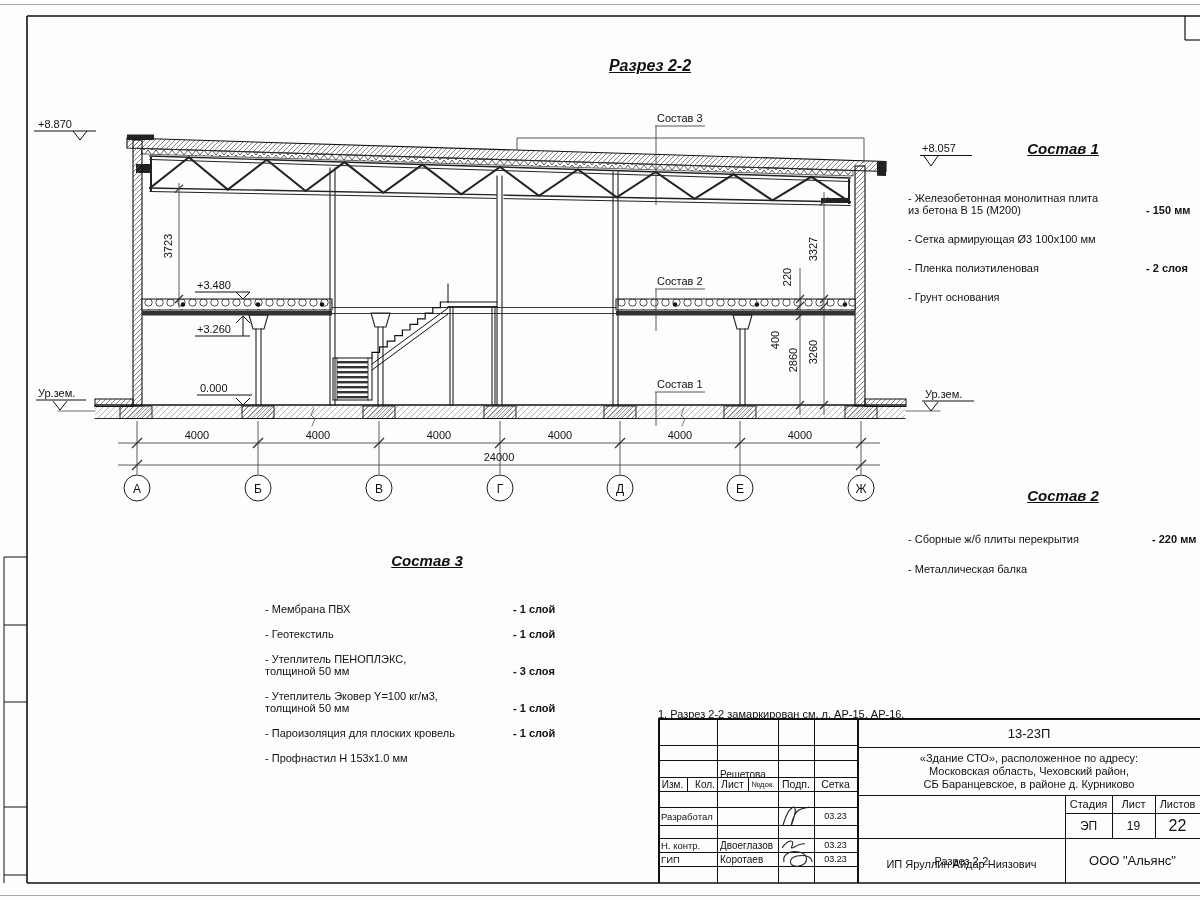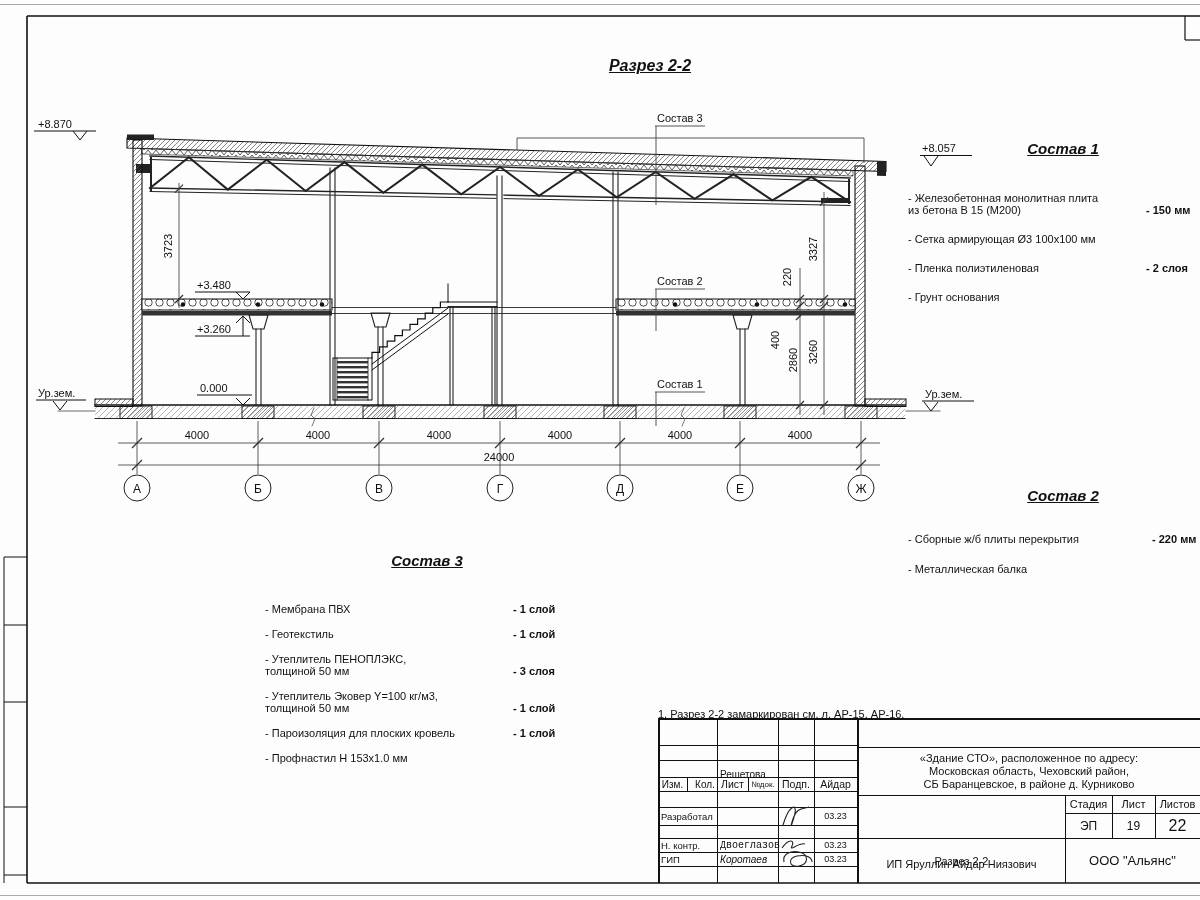--- a/index.html
+++ b/index.html
@@ -412,39 +412,40 @@
   <div class="vline" style="left:857px;top:718px;height:165px;width:2px;"></div>
   <div class="vline" style="left:1065px;top:795px;height:88px;"></div>
   <div class="vline" style="left:1112px;top:795px;height:43px;"></div>
   <div class="vline" style="left:1155px;top:795px;height:43px;"></div>
 
   <div class="tb-txt" data-name="tb-col-izm" style="left:658px;top:777px;width:29px;height:14px;font-size:10px;">Изм.</div>
   <div class="tb-txt" data-name="tb-col-kol" style="left:690px;top:777px;width:30px;height:14px;font-size:10px;">Кол.</div>
   <div class="tb-txt" data-name="tb-col-list" style="left:717px;top:777px;width:31px;height:14px;font-size:10.5px;">Лист</div>
   <div class="tb-txt" data-name="tb-col-ndok" style="left:748px;top:777px;width:30px;height:14px;font-size:8px;">№док.</div>
   <div class="tb-txt" data-name="tb-col-podp" style="left:778px;top:777px;width:36px;height:14px;font-size:10.5px;">Подп.</div>
-  <div class="tb-txt" data-name="tb-col-data" style="left:814px;top:777px;width:43px;height:14px;font-size:10.5px;">Айдар</div>
+  <div class="tb-txt" data-name="tb-col-data" style="left:814px;top:777px;width:43px;height:14px;font-size:10.5px;">Сетка</div>
 
   <div class="tb-txt" data-name="tb-role" style="left:661px;top:807px;width:56px;height:18px;font-size:9.5px;justify-content:flex-start;">Разработал</div>
   <div class="tb-txt" data-name="tb-name" style="left:720px;top:765px;width:58px;height:18px;font-size:10px;justify-content:flex-start;">Решетова</div>
   <div class="tb-txt" data-name="tb-date" style="left:814px;top:807px;width:43px;height:18px;font-size:9px;">03.23</div>
   <div class="tb-txt" data-name="tb-role" style="left:661px;top:838px;width:56px;height:14px;font-size:9.5px;justify-content:flex-start;">Н. контр.</div>
-  <div class="tb-txt" data-name="tb-name" style="left:720px;top:838px;width:58px;height:14px;font-size:10px;justify-content:flex-start;font-family:Liberation Mono, monospace;">Двоеглазов</div>
+  <div class="tb-txt" data-name="tb-name" style="left:720px;top:838px;width:58px;height:14px;font-size:10px;justify-content:flex-start;">Двоеглазов</div>
   <div class="tb-txt" data-name="tb-date" style="left:814px;top:838px;width:43px;height:14px;font-size:9px;">03.23</div>
   <div class="tb-txt" data-name="tb-role" style="left:661px;top:852px;width:56px;height:14px;font-size:9.5px;justify-content:flex-start;">ГИП</div>
-  <div class="tb-txt" data-name="tb-name" style="left:720px;top:852px;width:58px;height:14px;font-size:10px;justify-content:flex-start;font-style:italic;">Коротаев</div>
+  <div class="tb-txt" data-name="tb-name" style="left:720px;top:852px;width:58px;height:14px;font-size:10px;justify-content:flex-start;">Коротаев</div>
   <div class="tb-txt" data-name="tb-date" style="left:814px;top:852px;width:43px;height:14px;font-size:9px;">03.23</div>
 
   <svg class="abs" data-name="signature" style="left:779px;top:795px;" width="35" height="42" viewBox="0 0 35 42">
     <path d="M4,30 C10,10 18,8 16,18 C14,28 10,36 14,24 C18,12 24,14 30,12" stroke="#222" stroke-width="1.1" fill="none"></path>
   </svg>
   <svg class="abs" data-name="signature" style="left:779px;top:836px;" width="36" height="34" viewBox="0 0 36 34">
     <path d="M3,12 C10,2 16,4 13,10 C10,16 20,6 26,8 M5,26 C3,18 12,14 20,16 C30,18 30,28 20,30 C10,32 8,22 18,20 C28,18 33,22 33,26" stroke="#222" stroke-width="1.1" fill="none"></path>
   </svg>
 
+  <div class="tb-txt" data-name="tb-doc-number" style="left:860px;top:722px;width:338px;height:22px;font-size:13px;">13-23П</div>
   <div class="tb-txt pre" data-name="tb-project" style="left:860px;top:749px;width:338px;height:44px;font-size:11px;line-height:13px;">«Здание СТО», расположенное по адресу:
 Московская область, Чеховский район,
 СБ Баранцевское, в районе д. Курниково</div>
   <div class="tb-txt" data-name="tb-client" style="left:860px;top:795px;width:203px;height:43px;font-size:11px;margin-top:47px;">ИП Яруллин Айдар Ниязович</div>
   <div class="tb-txt" data-name="tb-stage-label" style="left:1065px;top:795px;width:47px;height:18px;font-size:11px;">Стадия</div>
   <div class="tb-txt" data-name="tb-sheet-label" style="left:1112px;top:795px;width:43px;height:18px;font-size:11px;">Лист</div>
   <div class="tb-txt" data-name="tb-sheets-label" style="left:1155px;top:795px;width:45px;height:18px;font-size:11px;">Листов</div>
   <div class="tb-txt" data-name="tb-stage-value" style="left:1065px;top:813px;width:47px;height:25px;font-size:12px;">ЭП</div>
   <div class="tb-txt" data-name="tb-sheet-value" style="left:1112px;top:813px;width:43px;height:25px;font-size:12px;">19</div>
   <div class="tb-txt" data-name="tb-sheets-value" style="left:1155px;top:813px;width:45px;height:25px;font-size:16px;">22</div>

